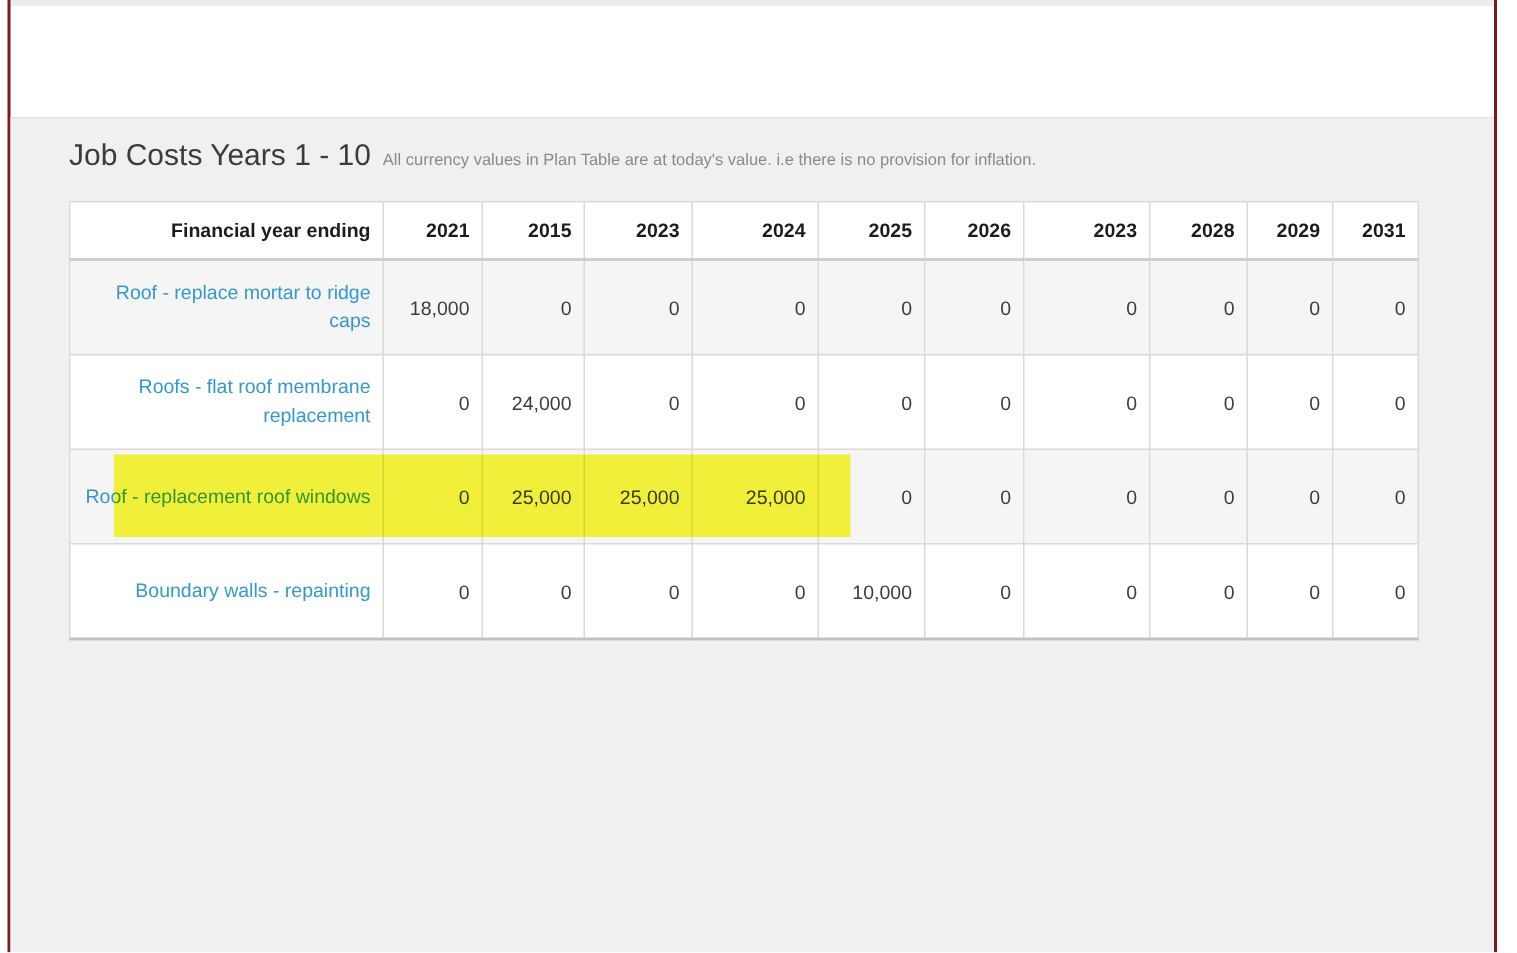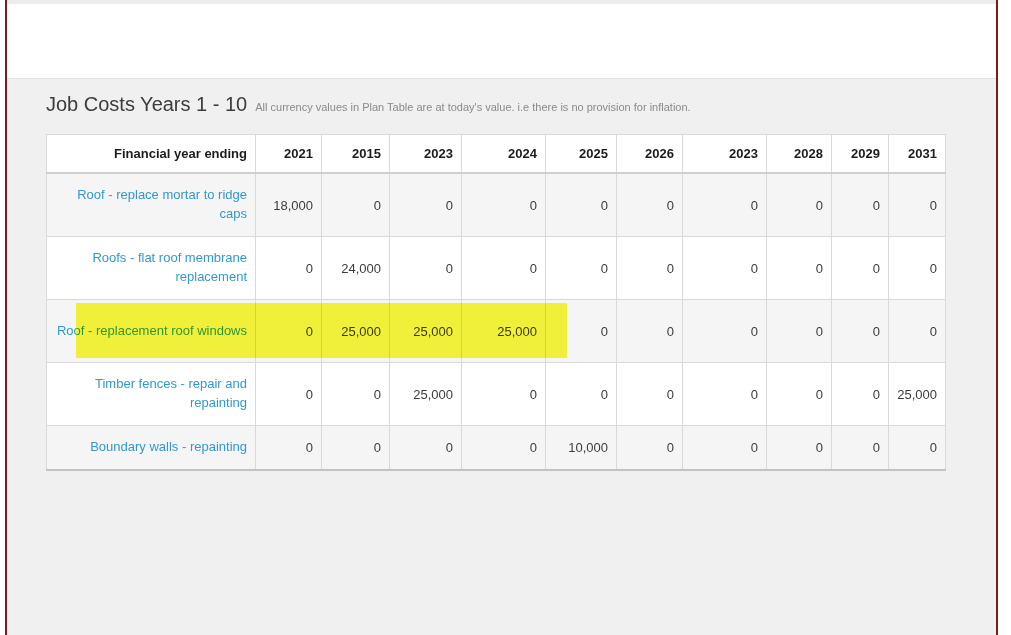--- a/index.html
+++ b/index.html
@@ -228,33 +228,20 @@
               <td>25,000</td>
               <td>25,000</td>
               <td>0</td>
               <td>0</td>
               <td>0</td>
               <td>0</td>
               <td>0</td>
               <td>0</td>
             </tr>
             <tr>
-              <td class="label-cell"><a>Timber fences - repair and repainting</a></td>
-              <td>0</td>
-              <td>0</td>
-              <td>25,000</td>
-              <td>0</td>
-              <td>0</td>
-              <td>0</td>
-              <td>0</td>
-              <td>0</td>
-              <td>0</td>
-              <td>25,000</td>
-            </tr>
-            <tr>
               <td class="label-cell"><a>Boundary walls - repainting</a></td>
               <td>0</td>
               <td>0</td>
               <td>0</td>
               <td>0</td>
               <td>10,000</td>
               <td>0</td>
               <td>0</td>
               <td>0</td>
               <td>0</td>

